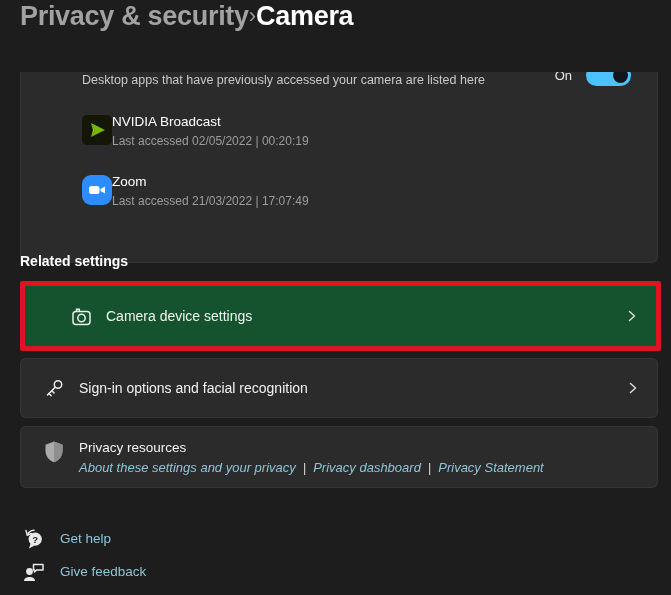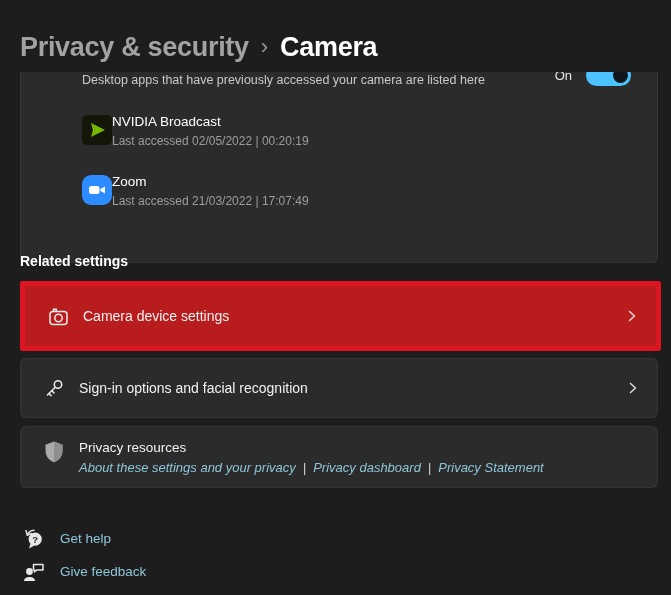--- a/index.html
+++ b/index.html
@@ -5,22 +5,22 @@
   * { margin: 0; padding: 0; box-sizing: border-box; }
   html, body { width: 671px; height: 595px; overflow: hidden; }
   body {
     background: #1d1d1d;
     font-family: "Liberation Sans", "DejaVu Sans", sans-serif;
     position: relative;
     color: #fff;
   }
   
   .page-title {
-    position: absolute; left: 20px; top: 32px;
-    display: flex; gap: 12px;
+    position: absolute; left: 20px; top: 1px;
+    display: flex; 
     white-space: nowrap;
   }
   .crumb-parent { font-size: 27px; font-weight: 700; color: #a2a2a2; letter-spacing: -0.3px; }
   .crumb-sep    { font-size: 22px; font-weight: 400; color: #9a9a9a; padding-top: 2px; }
   .crumb-cur    { font-size: 27px; font-weight: 700; color: #ffffff; letter-spacing: -0.3px; }
 
   
   .card {
     position: absolute; left: 20px; width: 638px;
     background: #2b2b2b;
@@ -64,21 +64,22 @@
   .app-sub  { font-size: 12px; color: #9d9d9d; margin-top: 4px; }
 
   
   .section-title {
     position: absolute; left: 20px; top: 253px;
     font-size: 14px; font-weight: 700; color: #ffffff;
   }
   .red-highlight {
     position: absolute; left: 20px; top: 281px; width: 641px; height: 70px;
     border: 5px solid #dd1522; border-radius: 2px;
-    background: #b91c1c;
+    background: #14532d;
+    padding-left: 23px;
   }
   .setting-row {
     display: flex; align-items: center; height: 100%;
     padding: 0 18px 0 22px; cursor: pointer;
   }
   .setting-card { height: 60px; cursor: pointer; }
   .card-signin  { top: 358px; }
   .card-privacy { top: 426px; height: 62px; }
   .row-icon { width: 22px; display: flex; justify-content: center; flex: 0 0 auto; }
   .row-label { font-size: 14px; color: #f2f2f2; margin-left: 14px; flex: 1; }

